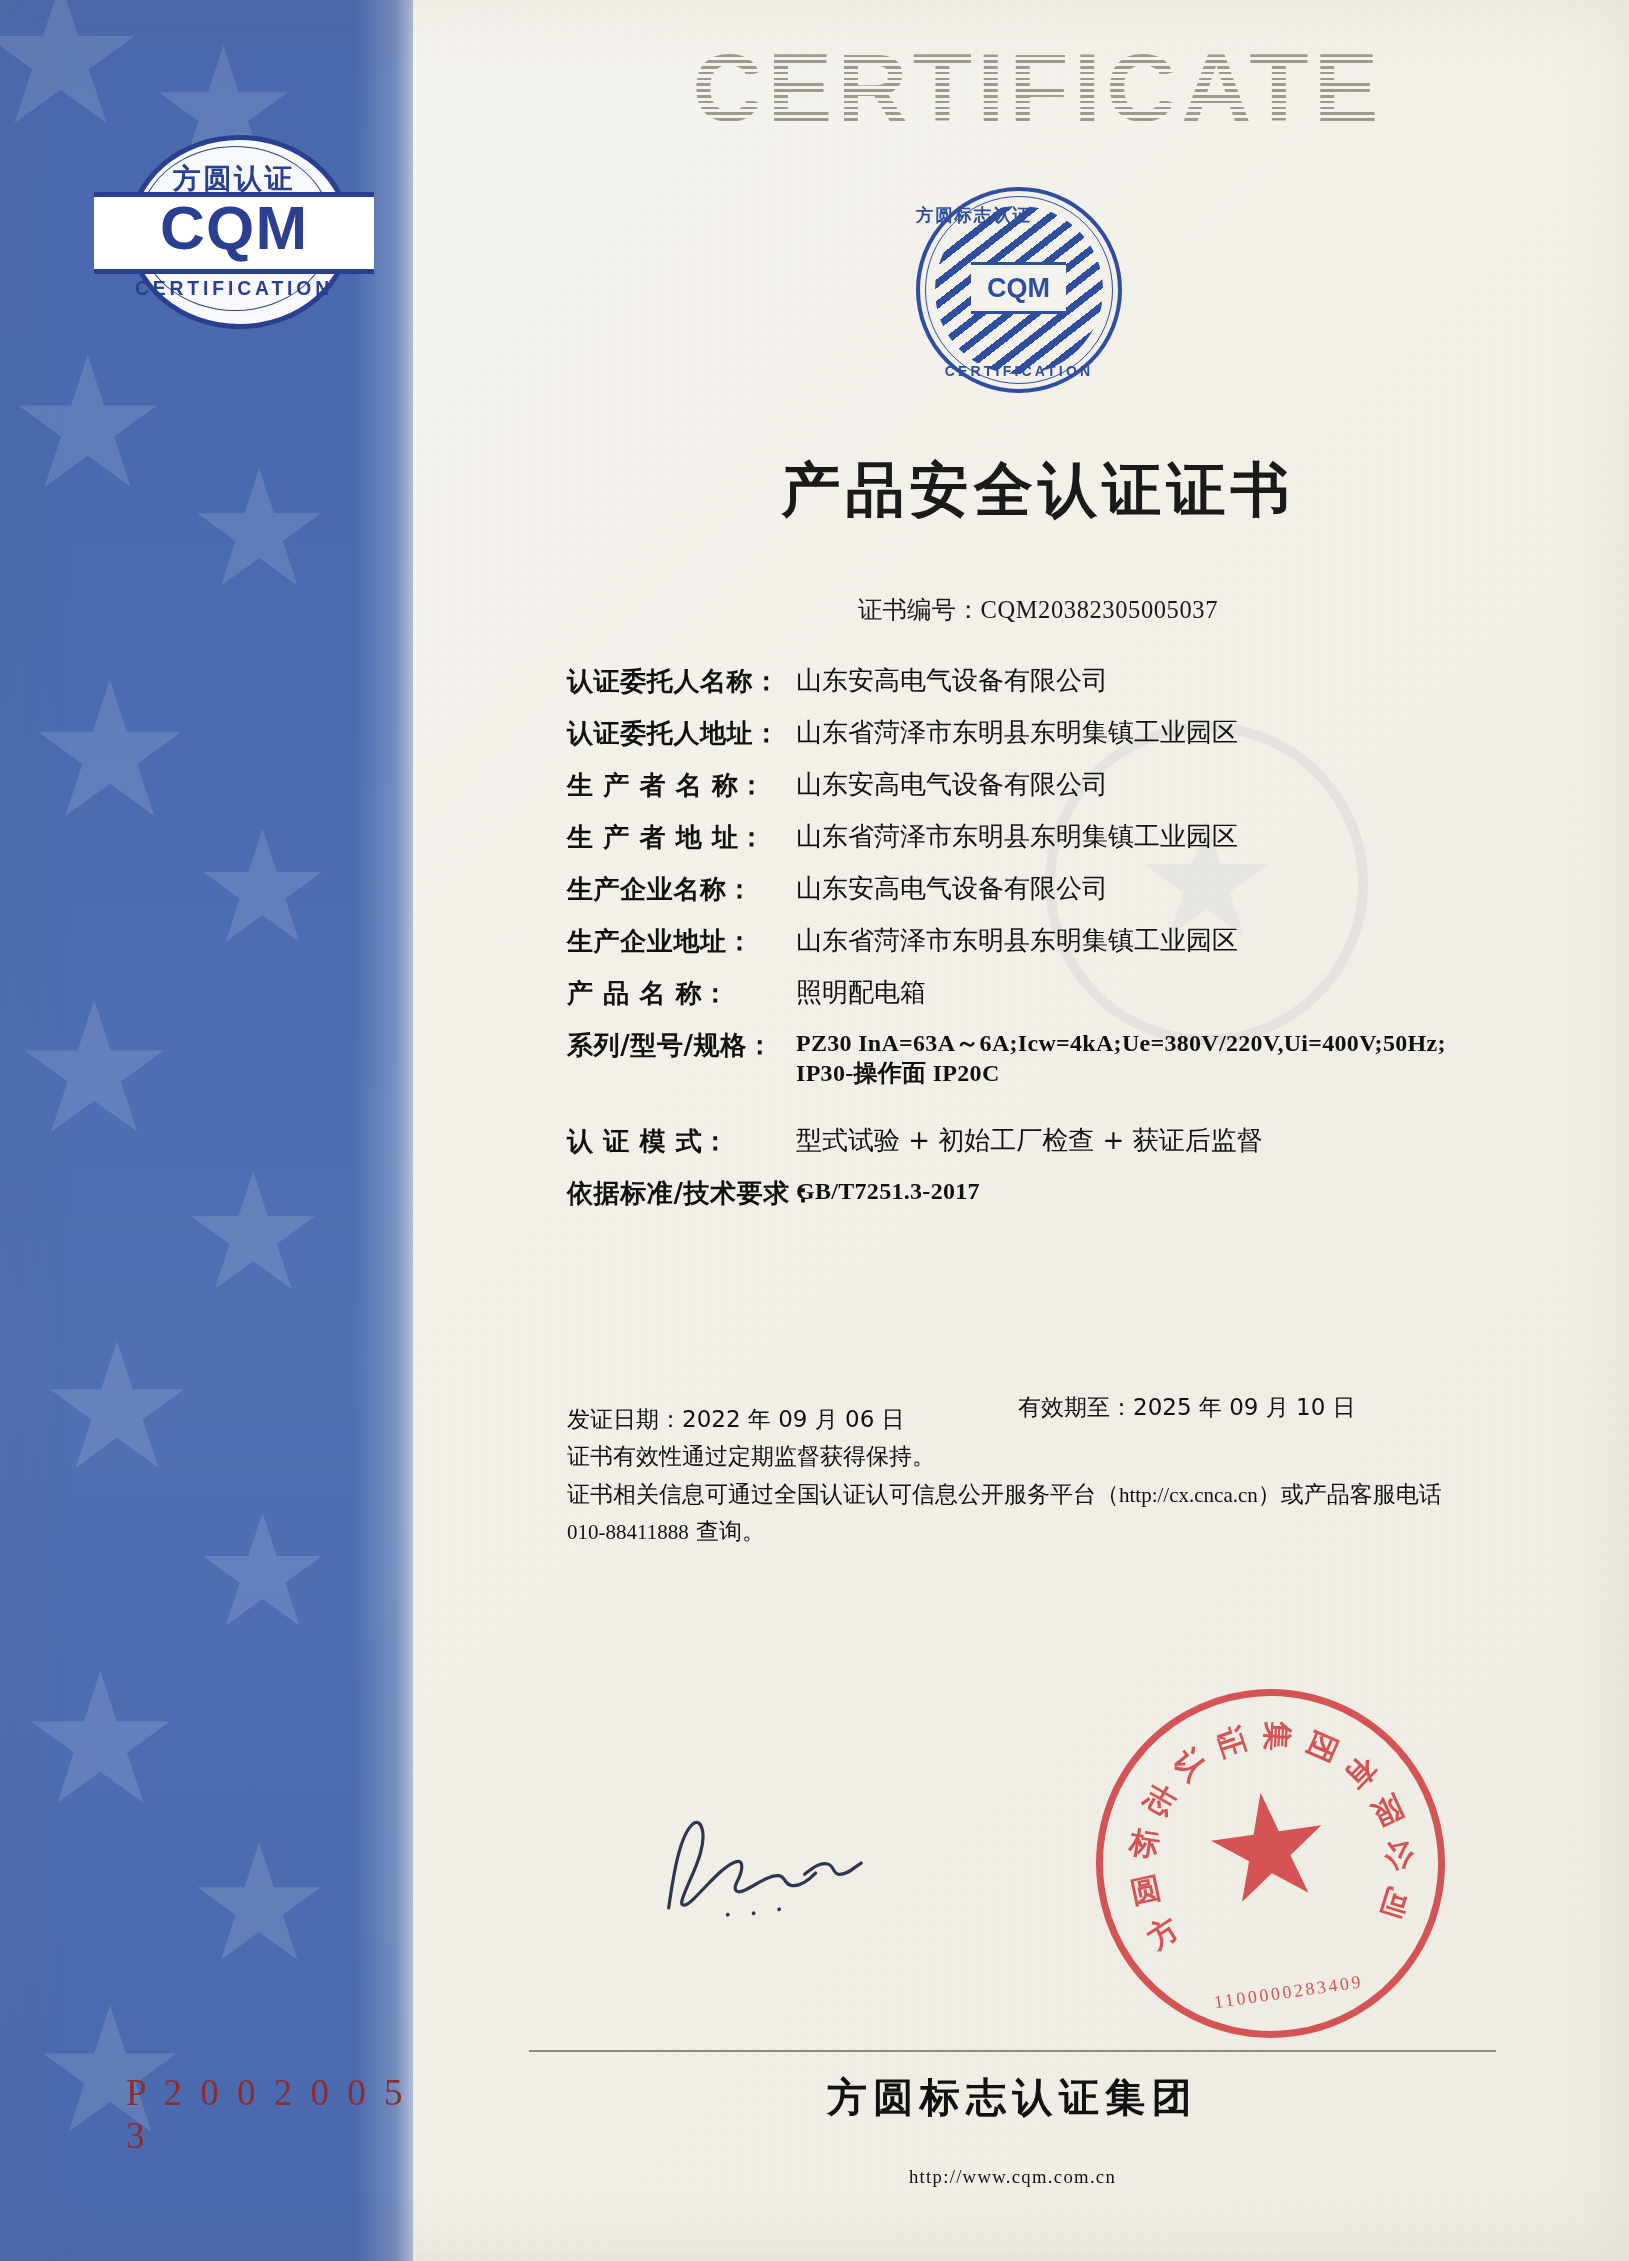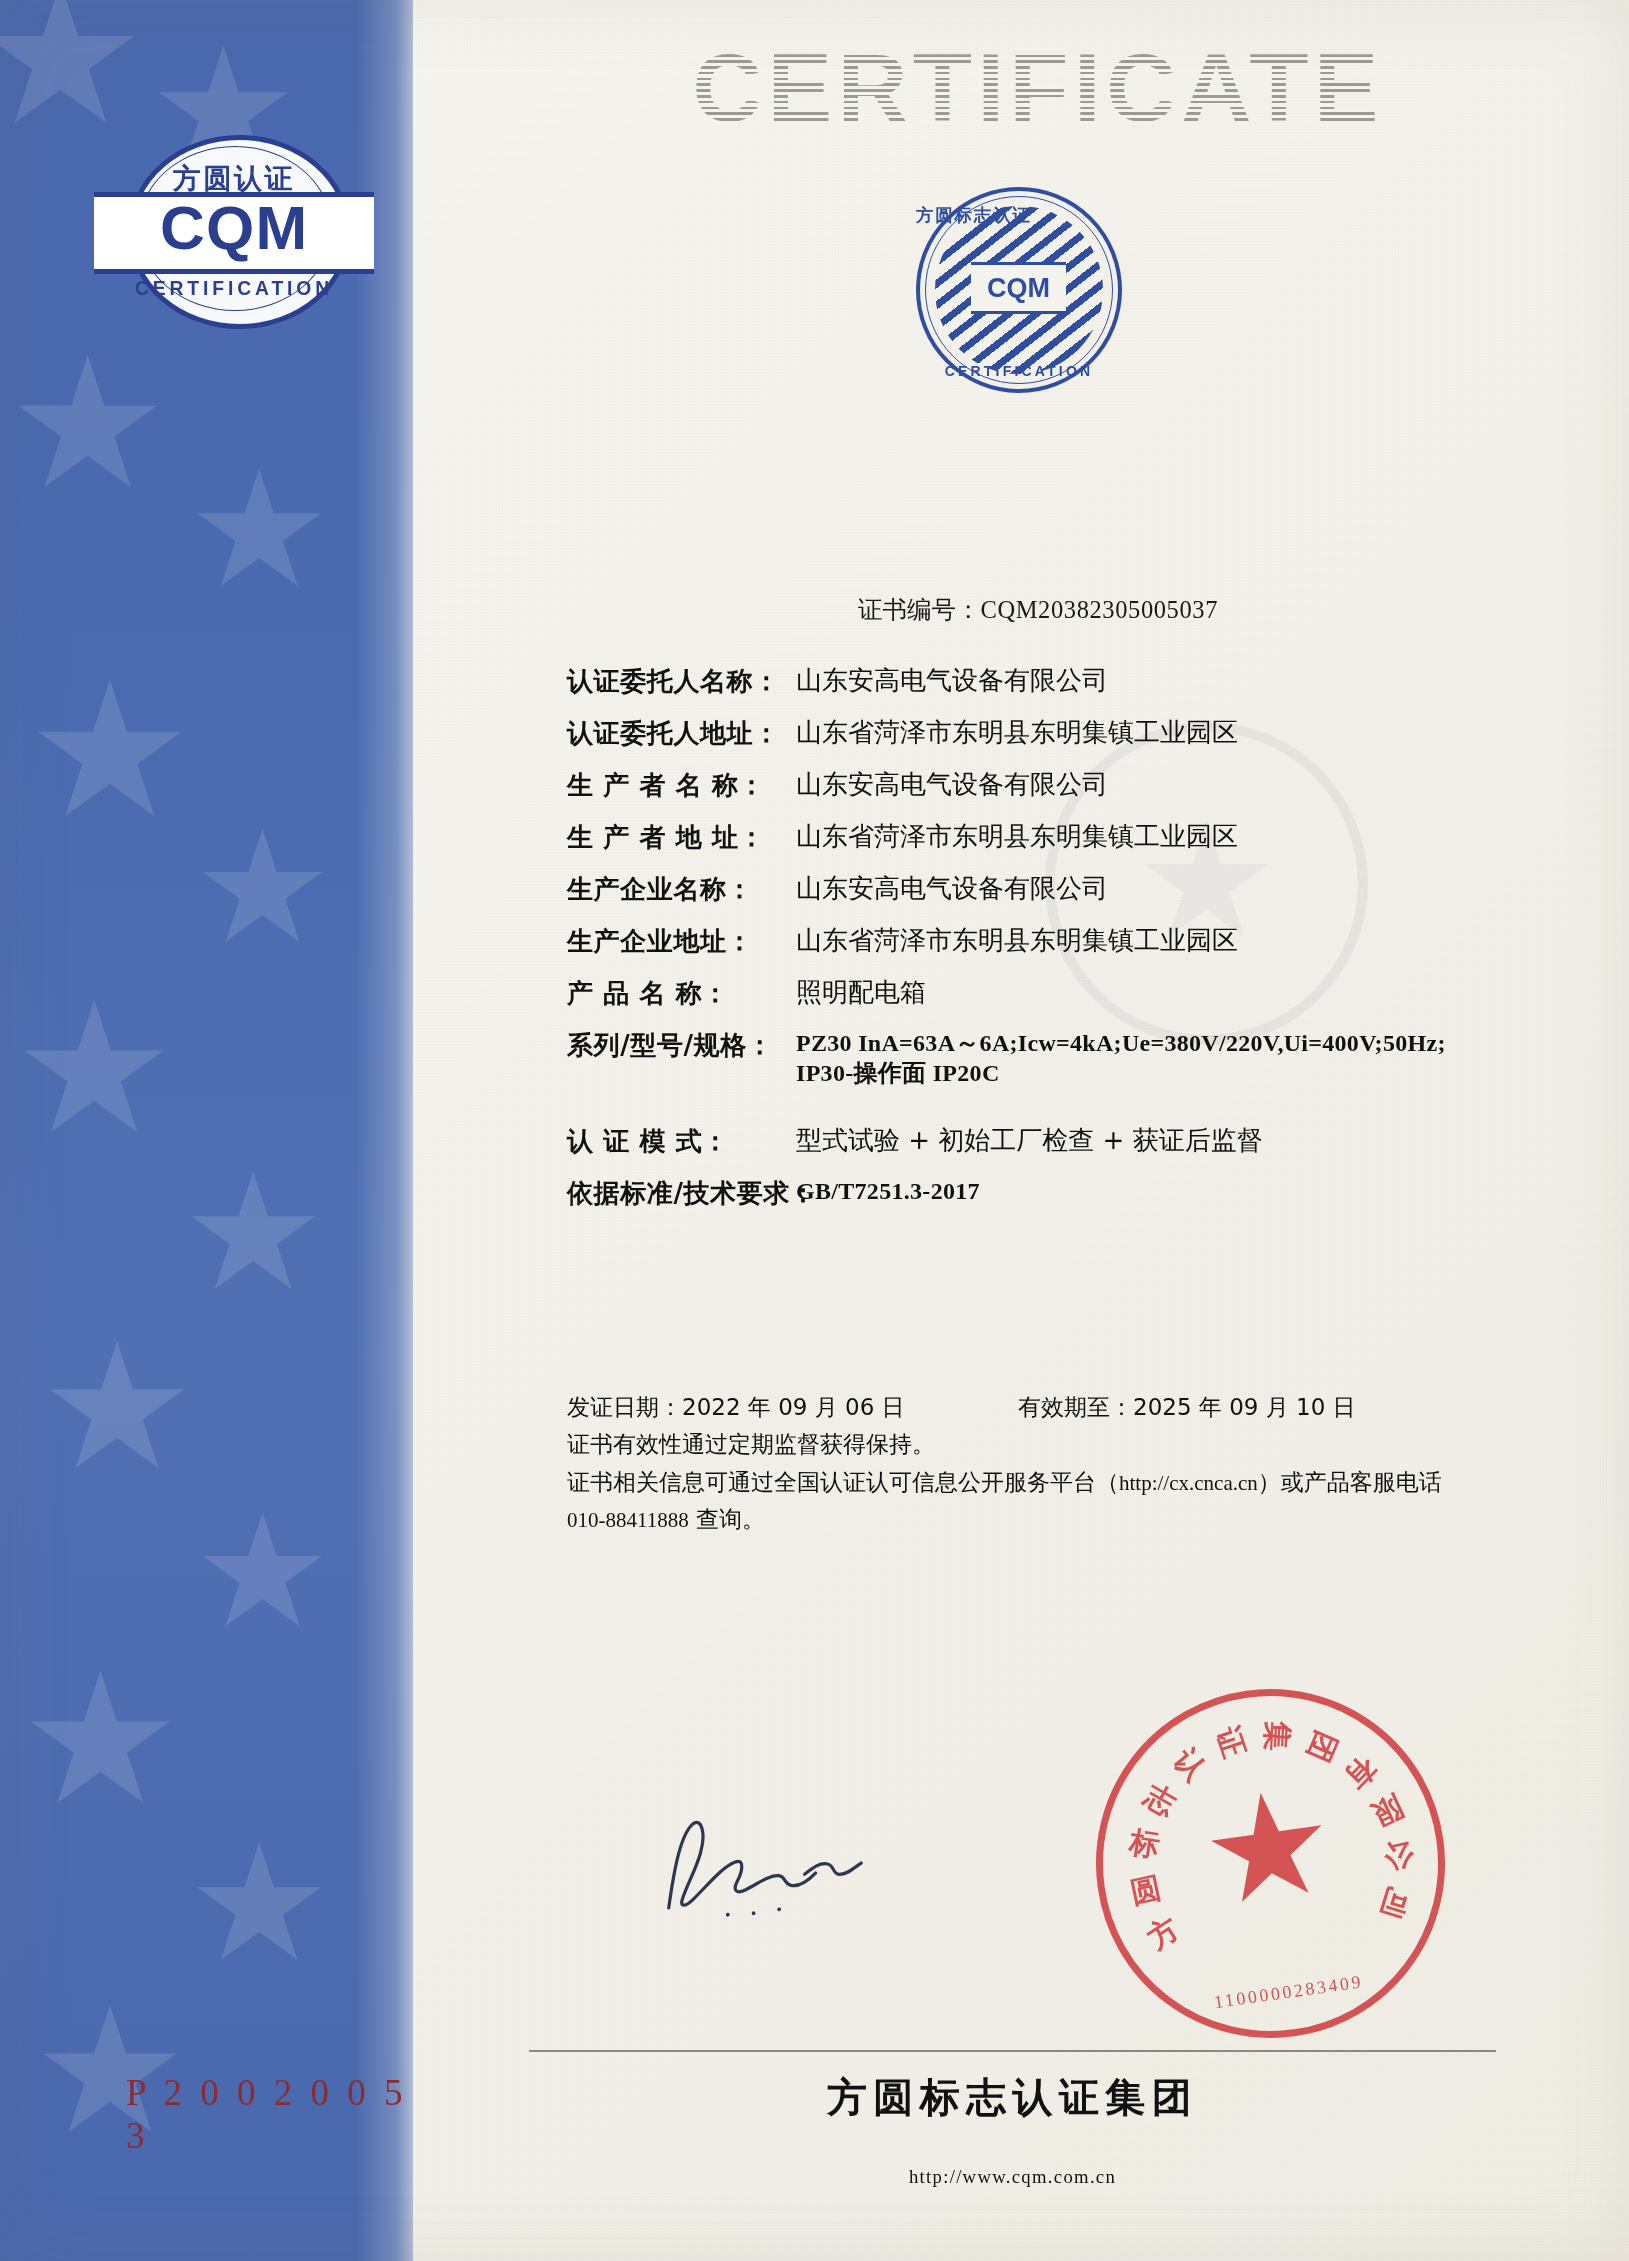--- a/index.html
+++ b/index.html
@@ -340,20 +340,21 @@
     font-size: 23px;
     line-height: 1.62;
     color: #111;
   }
   .notes .date-line {
     display: flex;
     justify-content: flex-start;
   }
   .notes .issue {
     width: 451px;
+    margin-top: 12px;
   }
   .notes .small-latin {
     font-family: "Liberation Serif", serif;
     font-size: 21px;
   }
 
   
   .signature {
     position: absolute;
     left: 645px;
@@ -496,20 +497,21 @@
     <div class="stripes"></div>
     <div class="ring"></div>
     <div class="ring2"></div>
     <div class="top-cn">方圆标志认证</div>
     <div class="core">CQM</div>
     <div class="bottom-en">CERTIFICATION</div>
   </div>
 
   <div class="watermark"></div>
 
+  <div class="doc-title">产品安全认证证书</div>
 
   <div class="cert-no">
     <span>证书编号：</span><span class="value">CQM20382305005037</span>
   </div>
 
   <div class="fields">
     <div class="field-row">
       <div class="field-label">认证委托人名称：</div>
       <div class="field-value">山东安高电气设备有限公司</div>
     </div>

